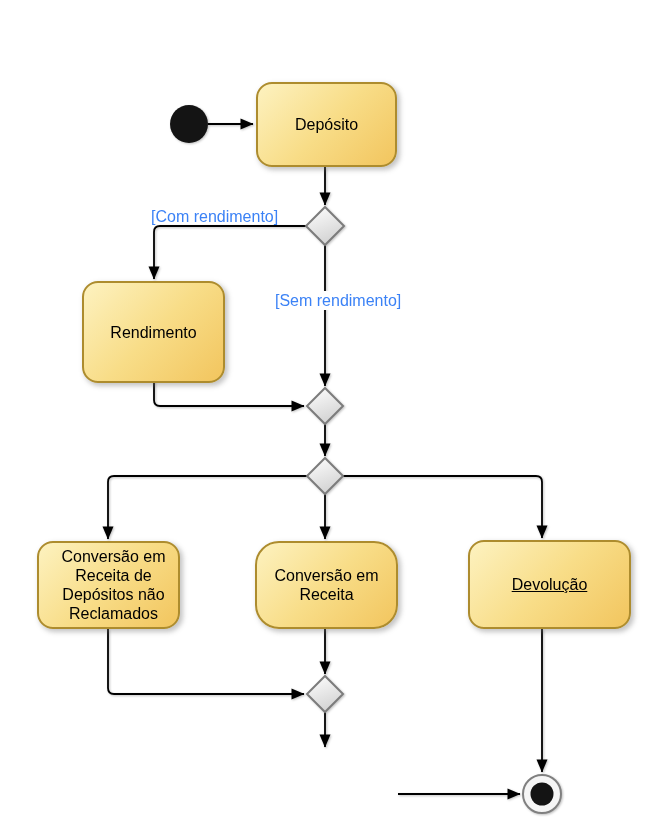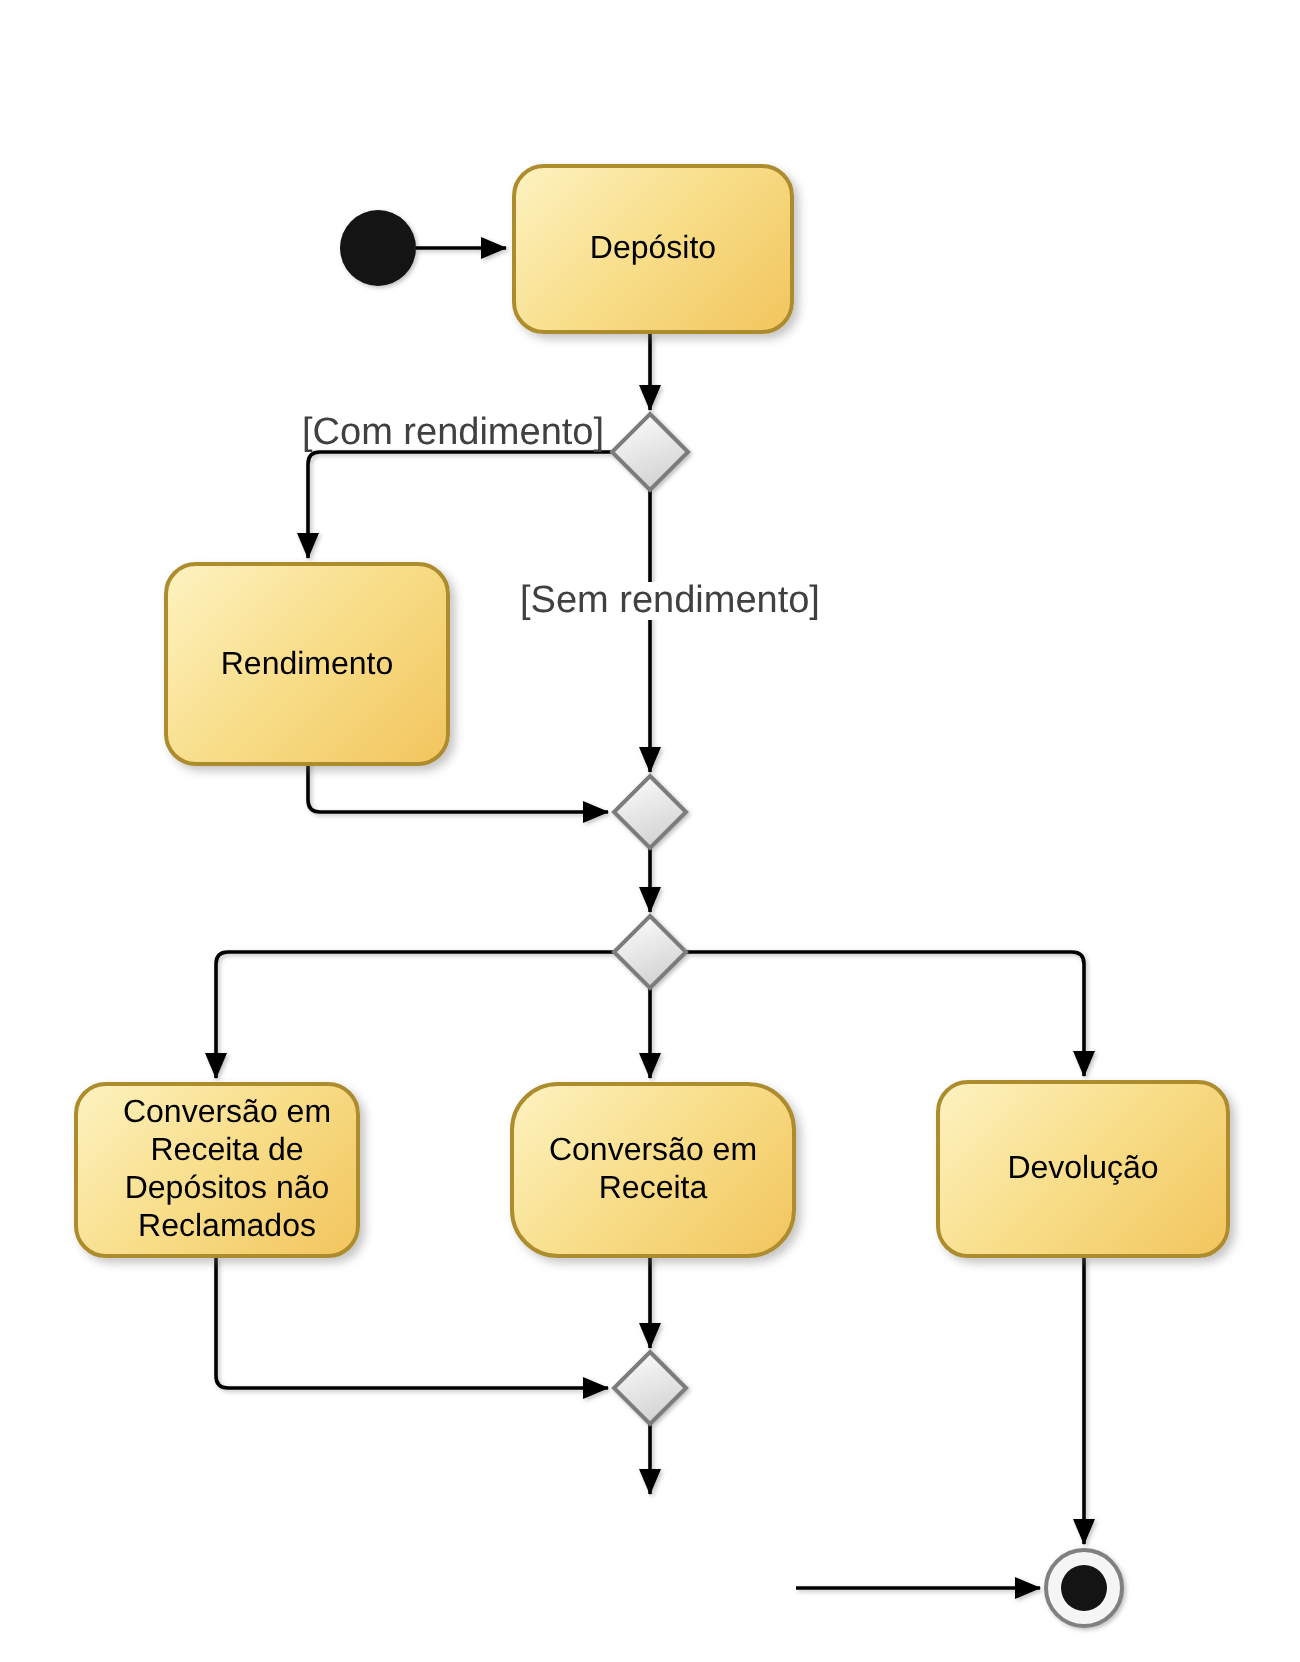--- a/index.html
+++ b/index.html
@@ -42,23 +42,23 @@
     border-radius: 16px;
     background: linear-gradient(135deg, #fdf2c0 0%, #f8dd88 50%, #f2c55e 100%);
     box-shadow: 2.5px 2.5px 5px rgba(110,110,110,0.4);
     font-size: 16px;
     line-height: 19px;
     color: #000000;
   }
   .guard {
     position: absolute;
     z-index: 3;
-    font-size: 19px;
+    font-size: 16px;
     line-height: 19px;
-    color: #404040;
+    color: #3b82f6;
     white-space: nowrap;
   }
   .guard.bg-white {
     background: #ffffff;
     padding: 0 2px;
   }
 </style>
 </head>
 <body>
 
@@ -114,22 +114,22 @@
   </div>
 
   <div class="activity" style="left:37px; top:497px; width:143px; height:88px;padding-left:16px;">
     <span>Conversão em Receita de Depósitos não Reclamados</span>
   </div>
 
   <div class="activity" style="left:255px; top:497px; width:143px; height:88px;border-radius:24px;">
     <span>Conversão em Receita</span>
   </div>
 
-  <div class="activity" style="left:468px; top:496px; width:147px; height:89px;">
+  <div class="activity" style="left:468px; top:496px; width:163px; height:89px;text-decoration:underline;">
     <span>Devolução</span>
   </div>
 
 
   <div class="guard" style="left:151px; top:163px;">[Com rendimento]</div>
 
-  <div class="guard bg-white" style="left:258px; top:247px;">[Sem rendimento]</div>
+  <div class="guard bg-white" style="left:273px; top:247px;">[Sem rendimento]</div>
 
 </div>
 
 </body></html>

